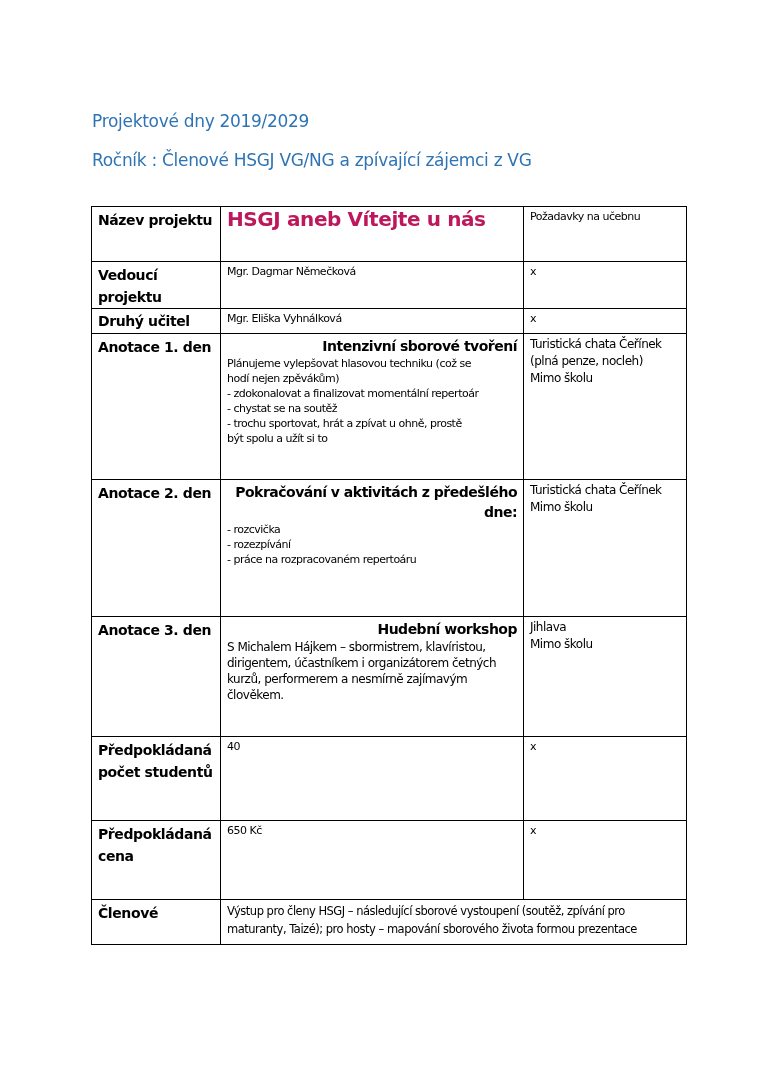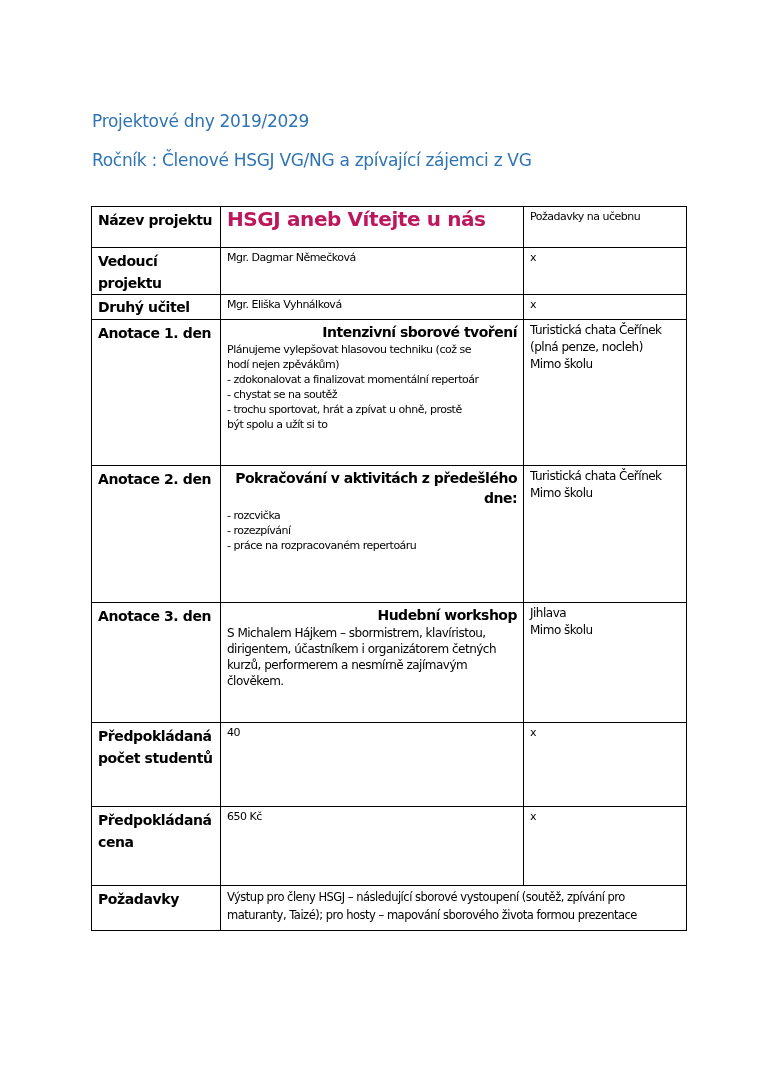--- a/index.html
+++ b/index.html
@@ -17,21 +17,21 @@
   .line { display:block; }
 </style>
 </head>
 <body>
 
 <div id="h1" class="heading">Projektové dny 2019/2029</div>
 <div id="h2" class="heading">Ročník : Členové HSGJ VG/NG a zpívající zájemci z VG</div>
 
 <table class="proj">
   <tbody>
-      <tr style="height:41px">
+      <tr style="height:55px">
     <td class="label">Název projektu</td>
     <td class="mid"><span class="title-red">HSGJ aneb Vítejte u nás</span></td>
     <td class="right">Požadavky na učebnu</td>
   </tr>
   <tr style="height:45px">
     <td class="label">Vedoucí projektu</td>
     <td class="mid">Mgr. Dagmar Němečková</td>
     <td class="right">x</td>
   </tr>
   <tr style="height:25px">
@@ -87,20 +87,20 @@
     <td class="label">Předpokládaná počet studentů</td>
     <td class="mid">40</td>
     <td class="right">x</td>
   </tr>
   <tr style="height:79px">
     <td class="label">Předpokládaná cena</td>
     <td class="mid">650 Kč</td>
     <td class="right">x</td>
   </tr>
   <tr style="height:45px">
-    <td class="label">Požadavky</td>
+    <td class="label">Členové</td>
     <td colspan="2" class="mid" style="font-size:11.5px;line-height:18px">
       <span class="line">Výstup pro členy HSGJ – následující sborové vystoupení (soutěž, zpívání pro</span>
       <span class="line">maturanty, Taizé); pro hosty – mapování sborového života formou prezentace</span>
     </td>
   </tr>
 </tbody>
   </table>
 
 </body></html>

